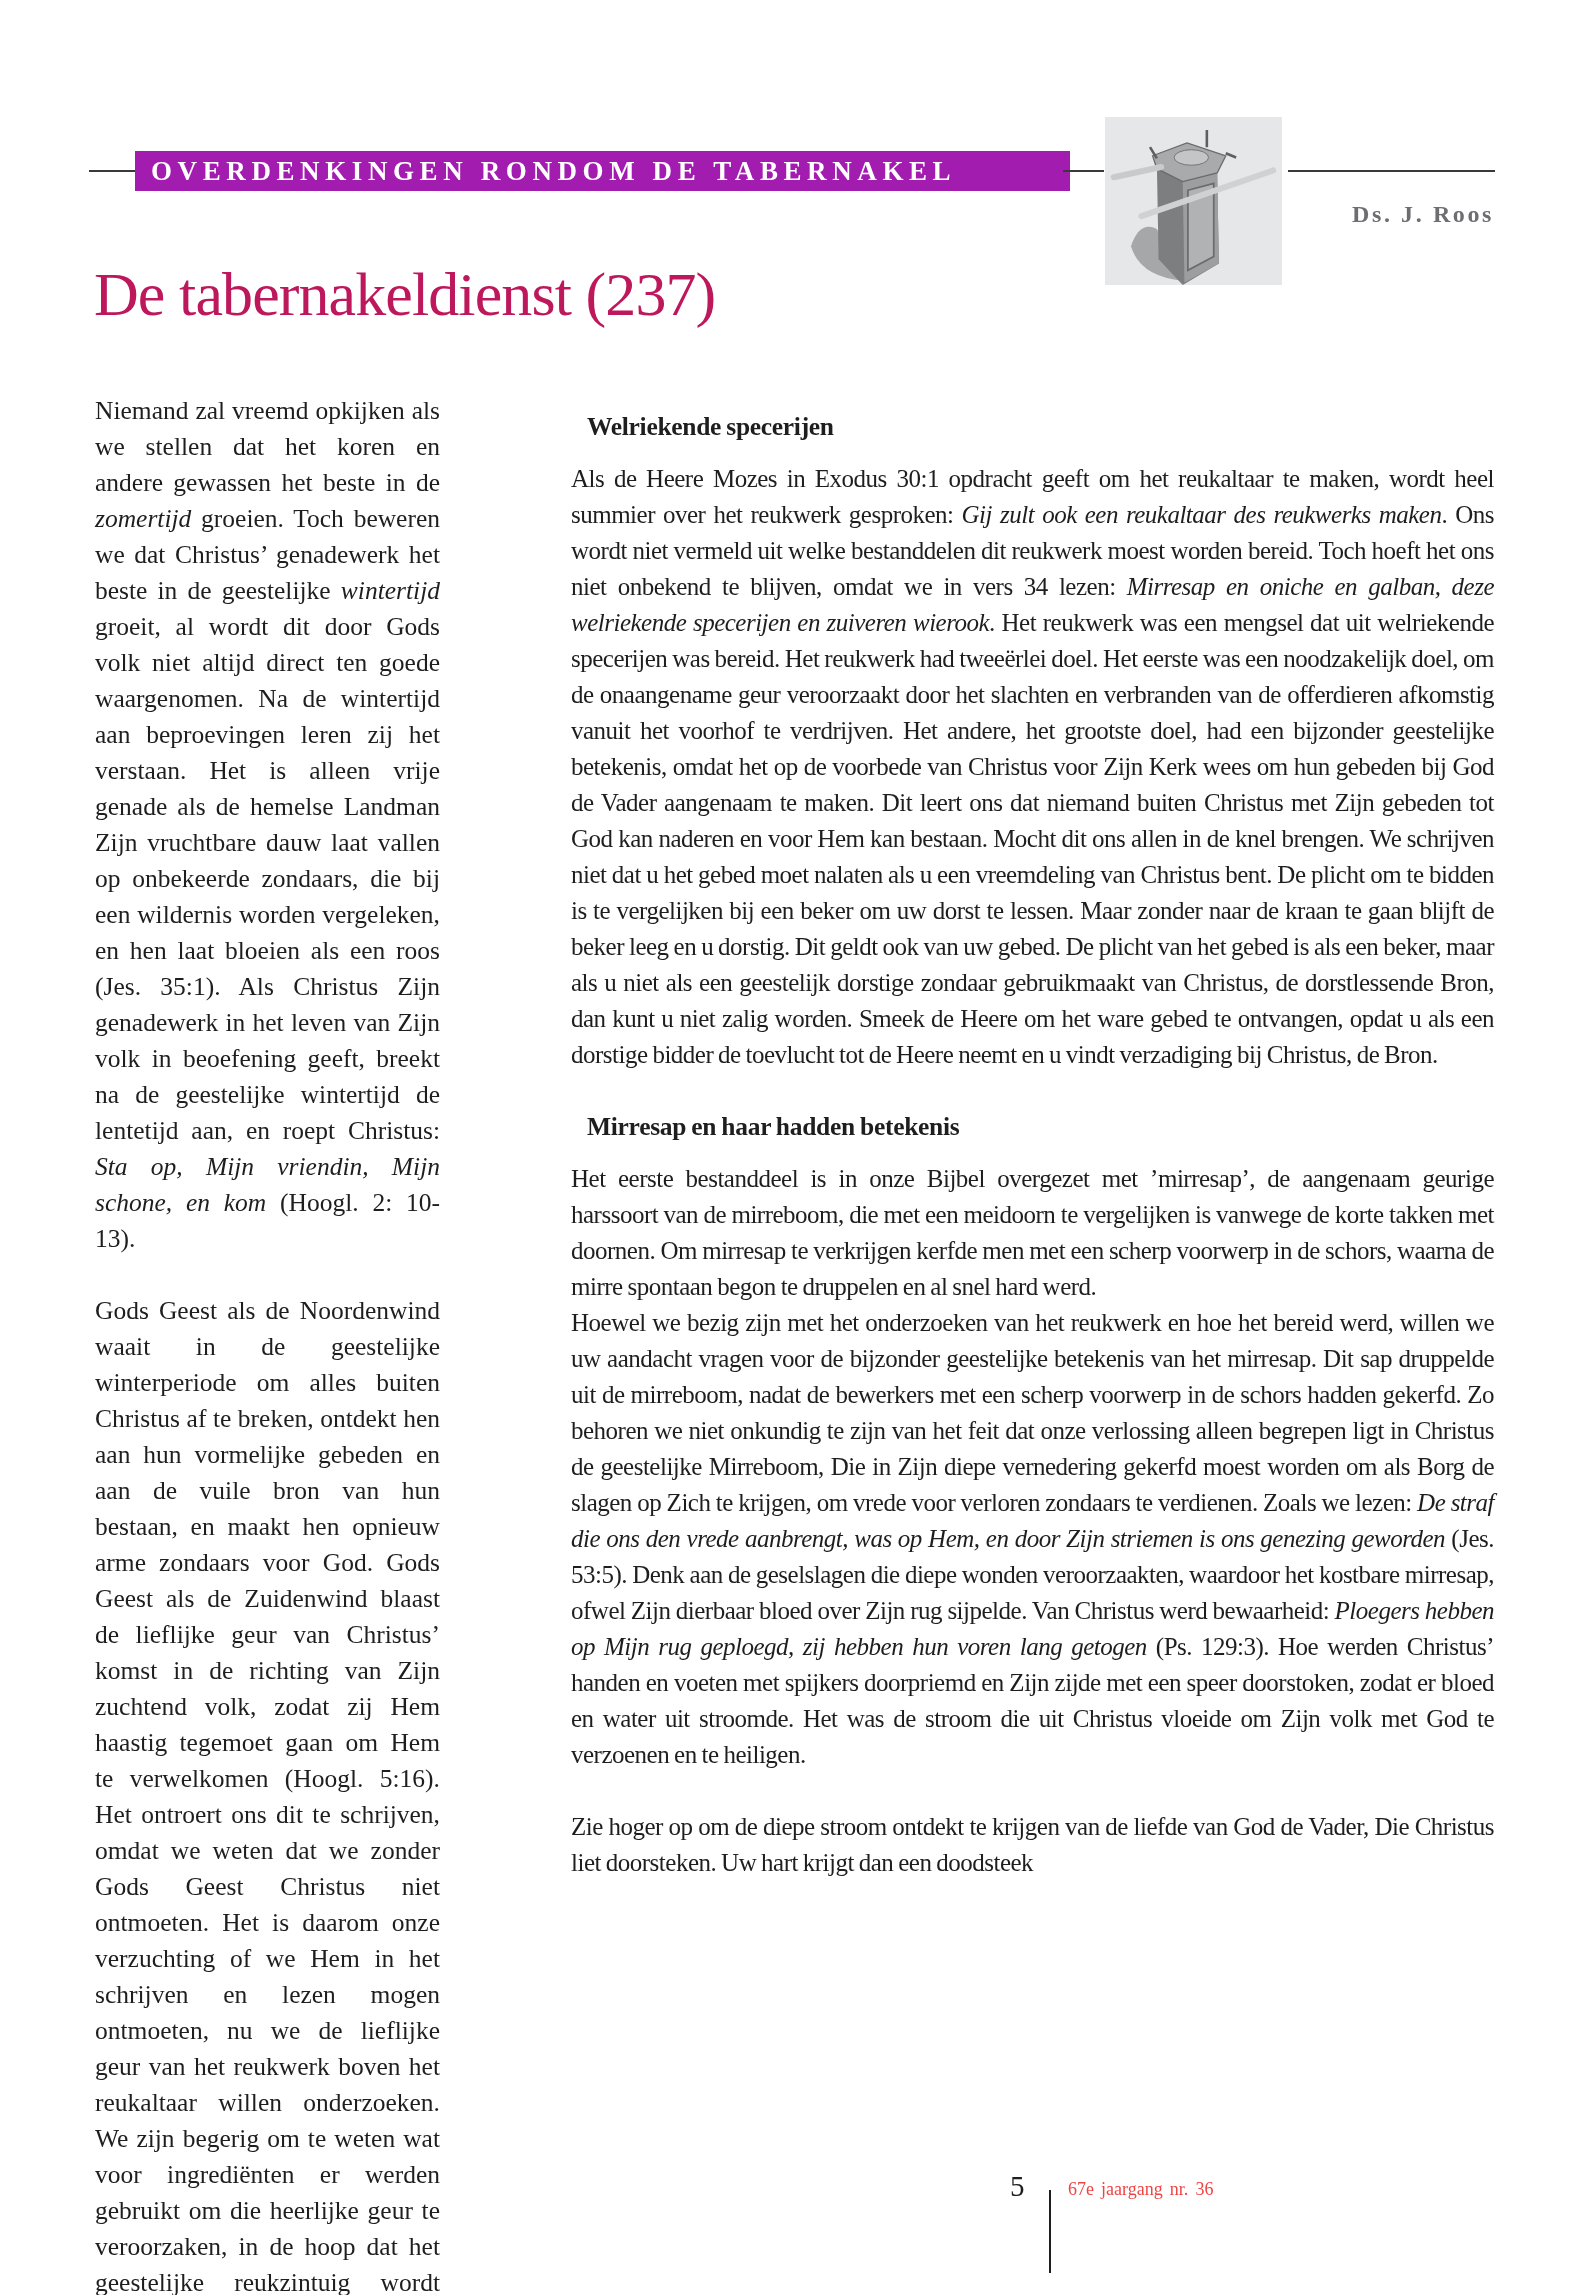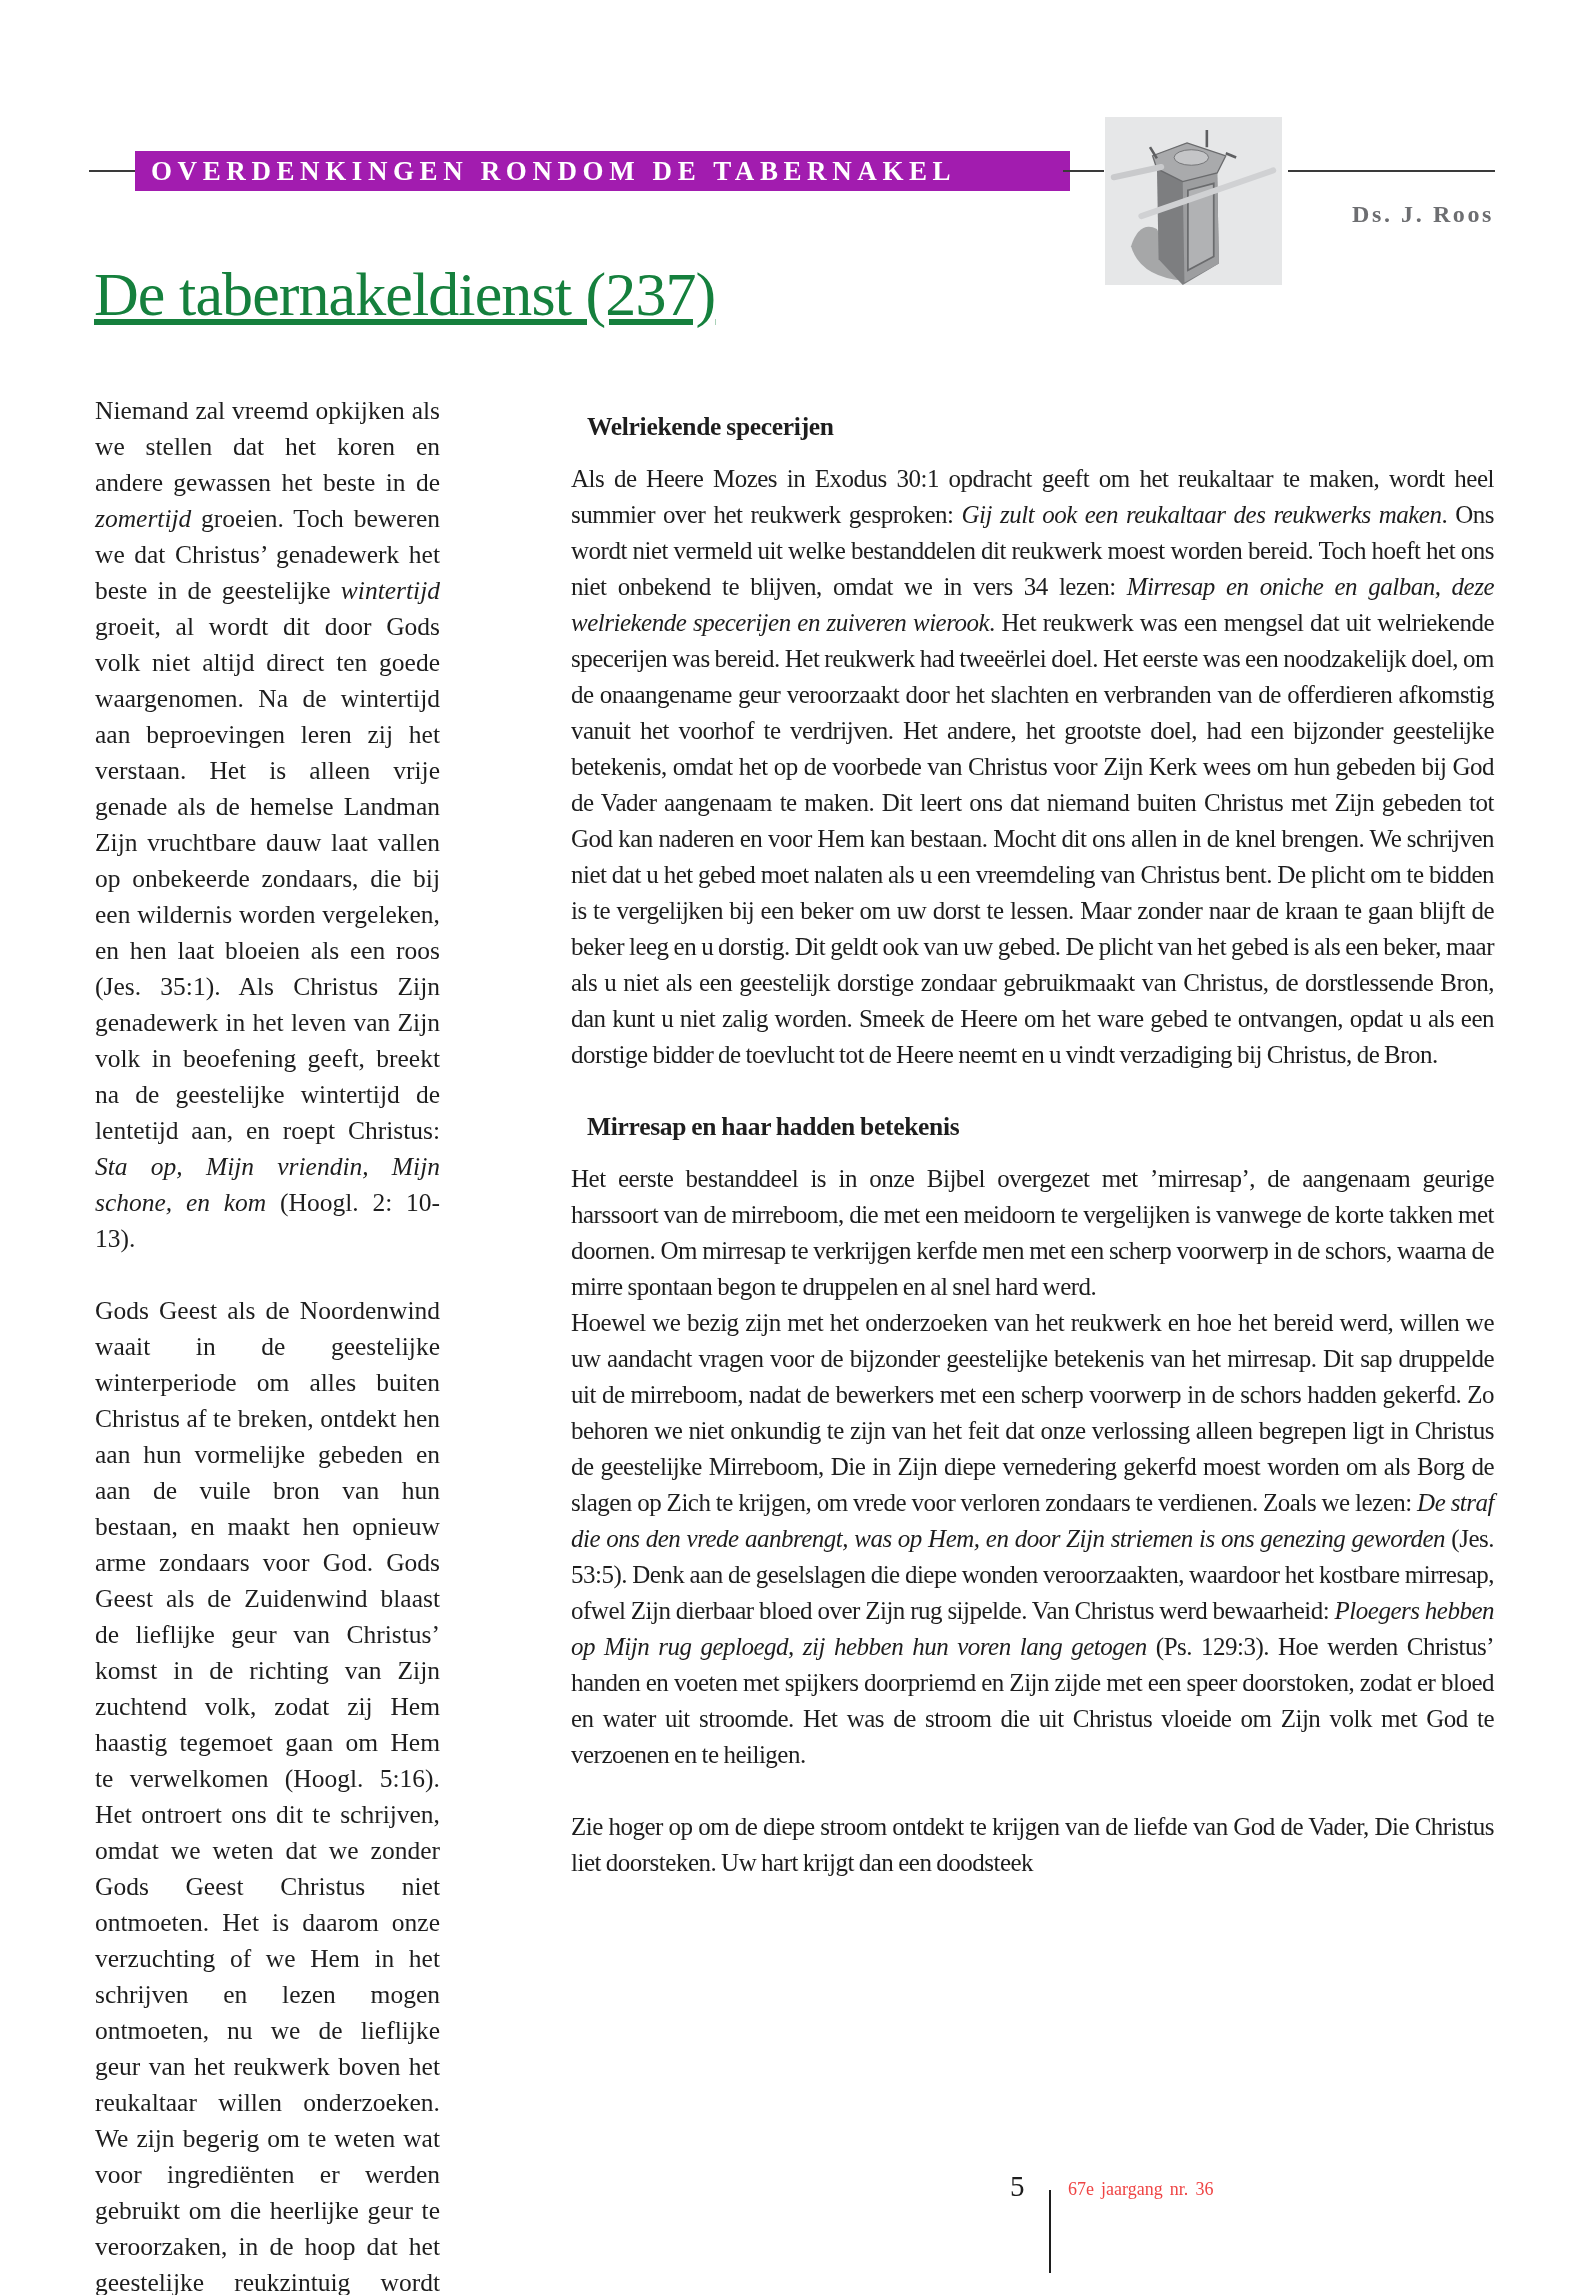--- a/index.html
+++ b/index.html
@@ -19,21 +19,21 @@
                       font-size: 27px; letter-spacing: 5.6px; white-space: nowrap; }
 
   .illustration { position: absolute; left: 1105px; top: 117px; width: 177px; height: 168px;
                   background: #e6e7e8; }
   .illustration svg { width: 100%; height: 100%; display: block; }
 
   .author { position: absolute; right: 98px; top: 177px; font-family: "Liberation Serif", serif;
             font-weight: bold; font-size: 24px; letter-spacing: 2.6px; color: #6d6e71; margin-top: 24px; }
 
   .title { position: absolute; left: 94px; top: 259px; font-family: "Liberation Serif", serif;
-           font-size: 62px; font-weight: normal; color: #15803d; letter-spacing: -0.9px; margin: 0; text-decoration: underline; }
+           font-size: 62px; font-weight: normal; color: #be185d; letter-spacing: -0.9px; margin: 0; }
 
   
   .col { position: absolute; top: 393px; font-size: 25.5px; line-height: 36px; }
   .col-left { left: 95px; width: 345px; text-align: justify; hyphens: manual; }
   .col-right { left: 571px; width: 923px; text-align: justify; font-size: 25px; letter-spacing: -0.5px; word-spacing: -0.9px; }
 
   .col p { margin: 0; }
   .col-left p + p { margin-top: 36px; }
   .col-right .gap { margin-top: 36px; }
   .col h3 { margin: 16px; font-size: 25.5px; font-weight: bold; line-height: 36px; letter-spacing: -0.3px; }

